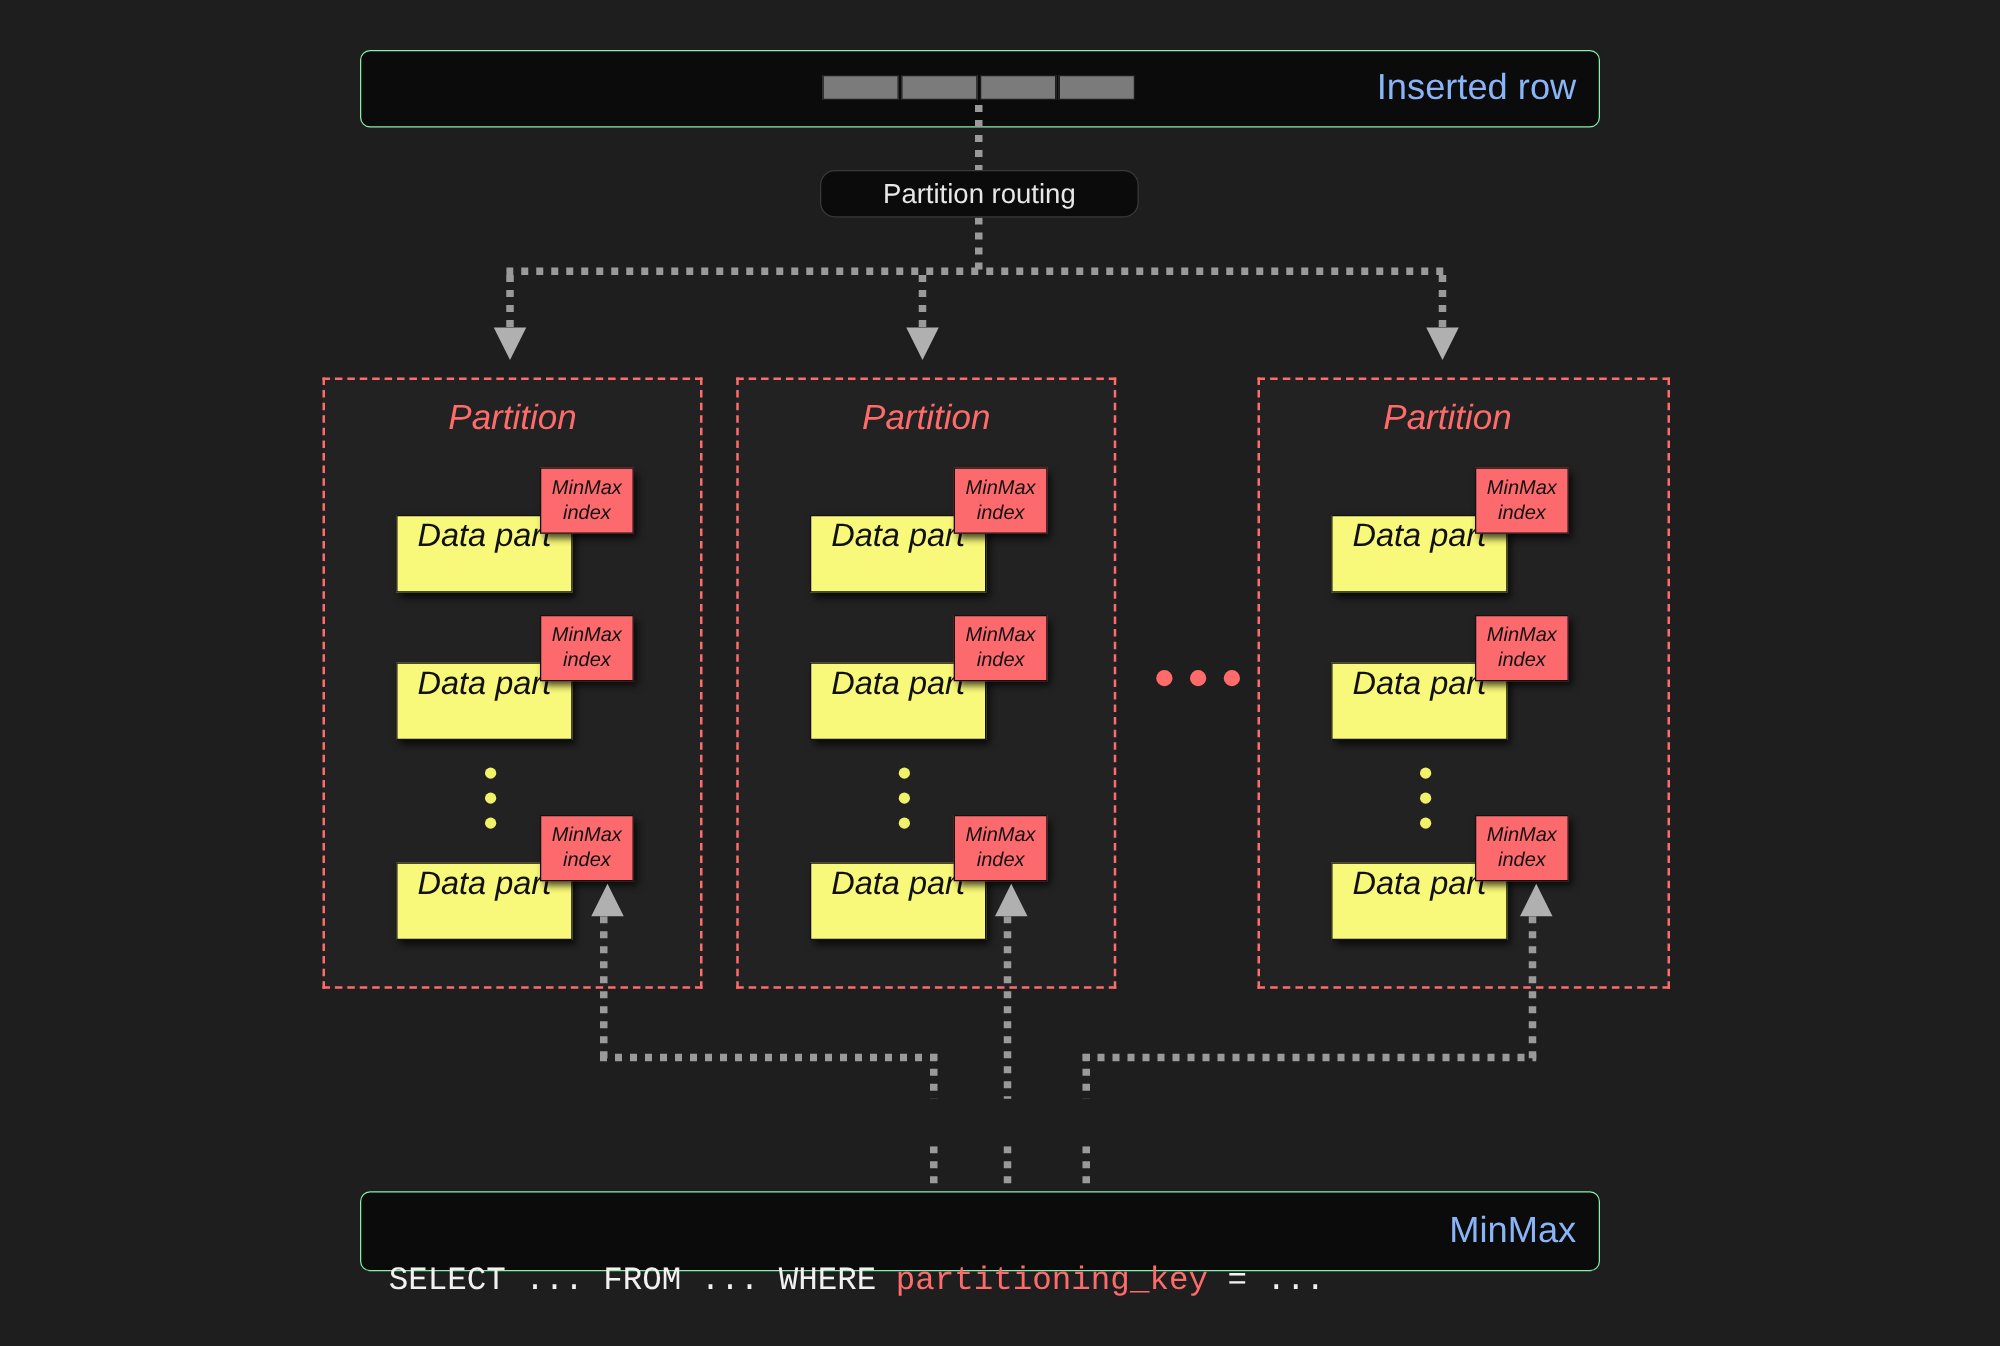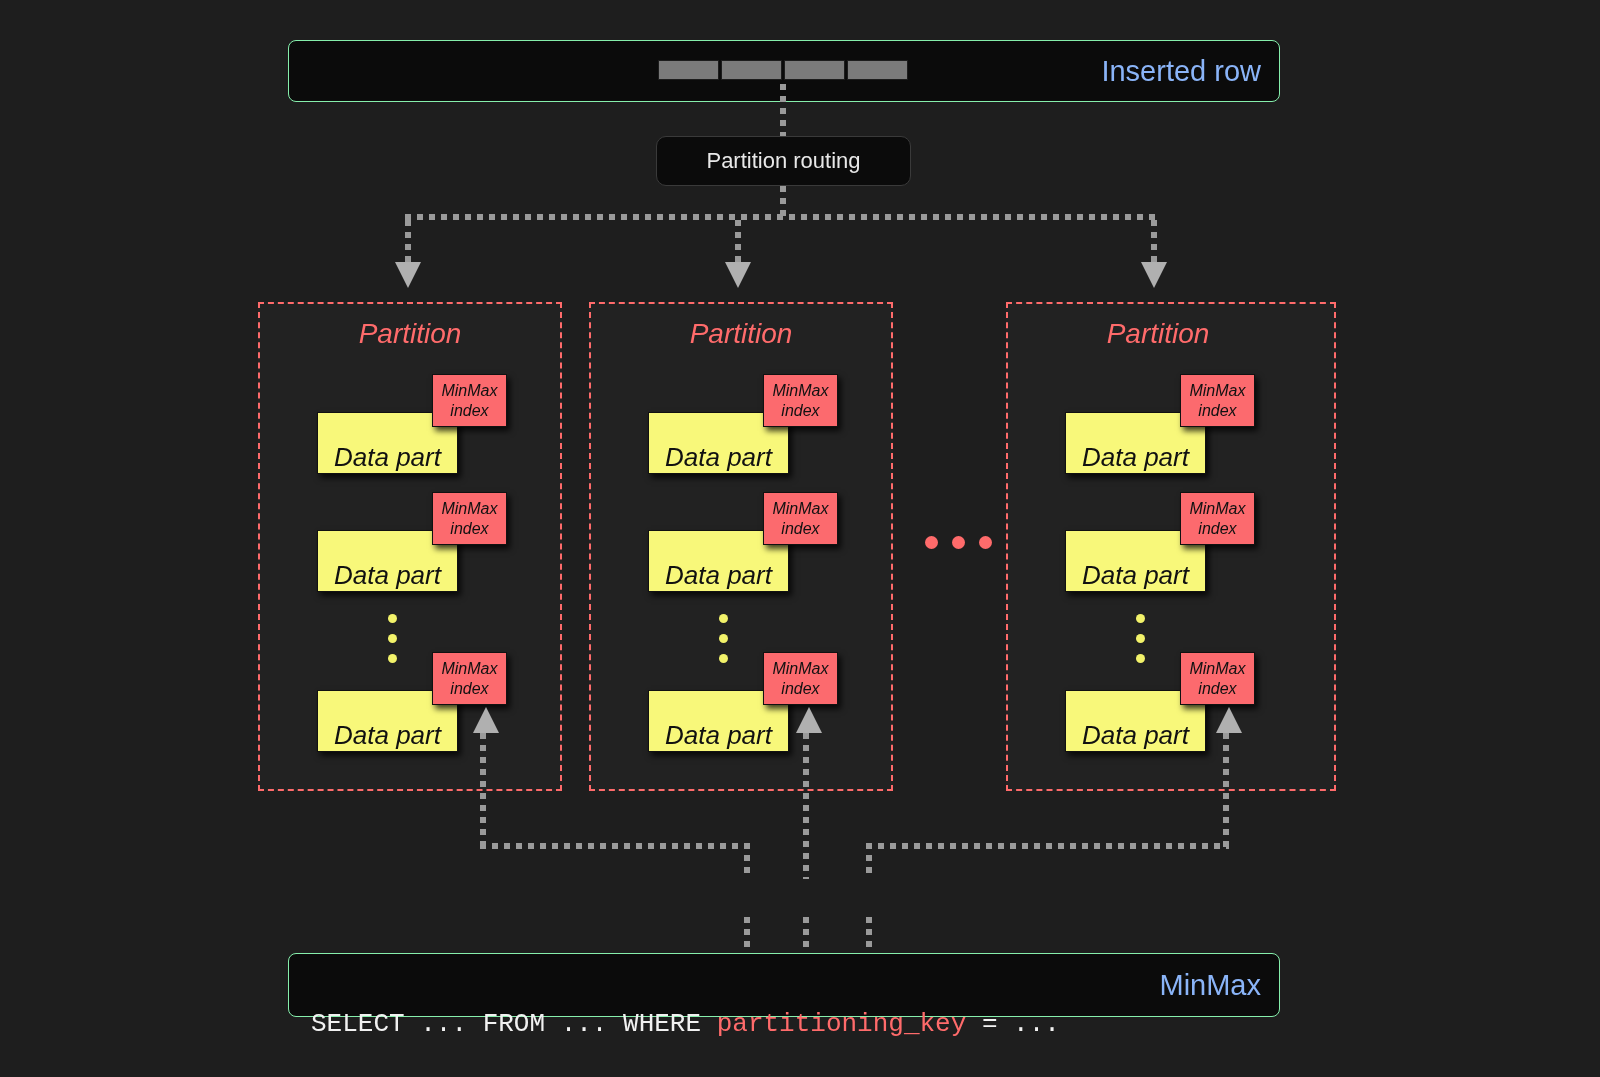--- a/index.html
+++ b/index.html
@@ -79,21 +79,21 @@
     border: 1px solid #3a3a3a;
     border-radius: 10px;
     box-sizing: border-box;
     color: #e8e8e8;
     font-size: 22px;
     display: flex;
     align-items: center;
     justify-content: center;
     z-index: 6;
   }
-  #partition-routing-box { left: 656px; top: 136px; width: 255px; height: 50px; }
+  #partition-routing-box { left: 656px; top: 136px; width: 255px; height: 38px; border-radius: 12px; }
   #partition-pruning-box { left: 679px; top: 877px; width: 253px; height: 40px; }
 
   
   .dotv {
     position: absolute;
     width: 6px;
     background-image: linear-gradient(to bottom, #9a9a9a 0, #9a9a9a 6px, rgba(0,0,0,0) 6px, rgba(0,0,0,0) 12px);
     background-size: 6px 12px;
     z-index: 2;
   }
@@ -161,21 +161,21 @@
     left: 57px;
     top: 42px;
     width: 141px;
     height: 62px;
     background: #f8f87a;
     border: 1px solid #111;
     box-shadow: 3px 4px 6px rgba(0,0,0,0.75);
     color: #111;
     font-size: 26px;
     display: flex;
-    align-items: flex-end;
+    align-items: flex-start;
     justify-content: center;
     box-sizing: border-box;
     z-index: 4;
   }
   .minmax {
     position: absolute;
     left: 172px;
     top: 4px;
     width: 75px;
     height: 53px;

